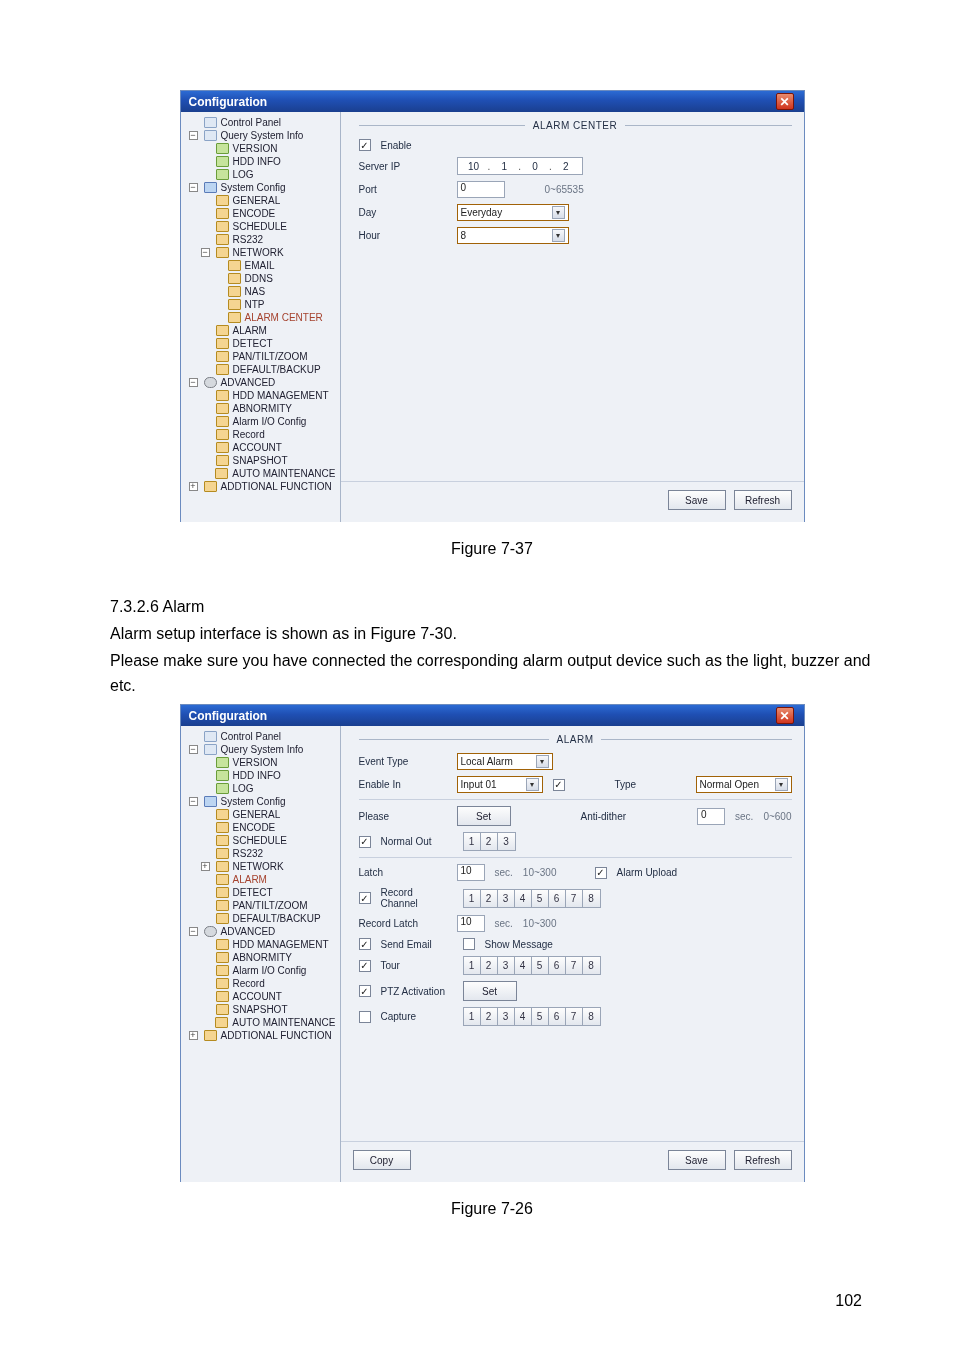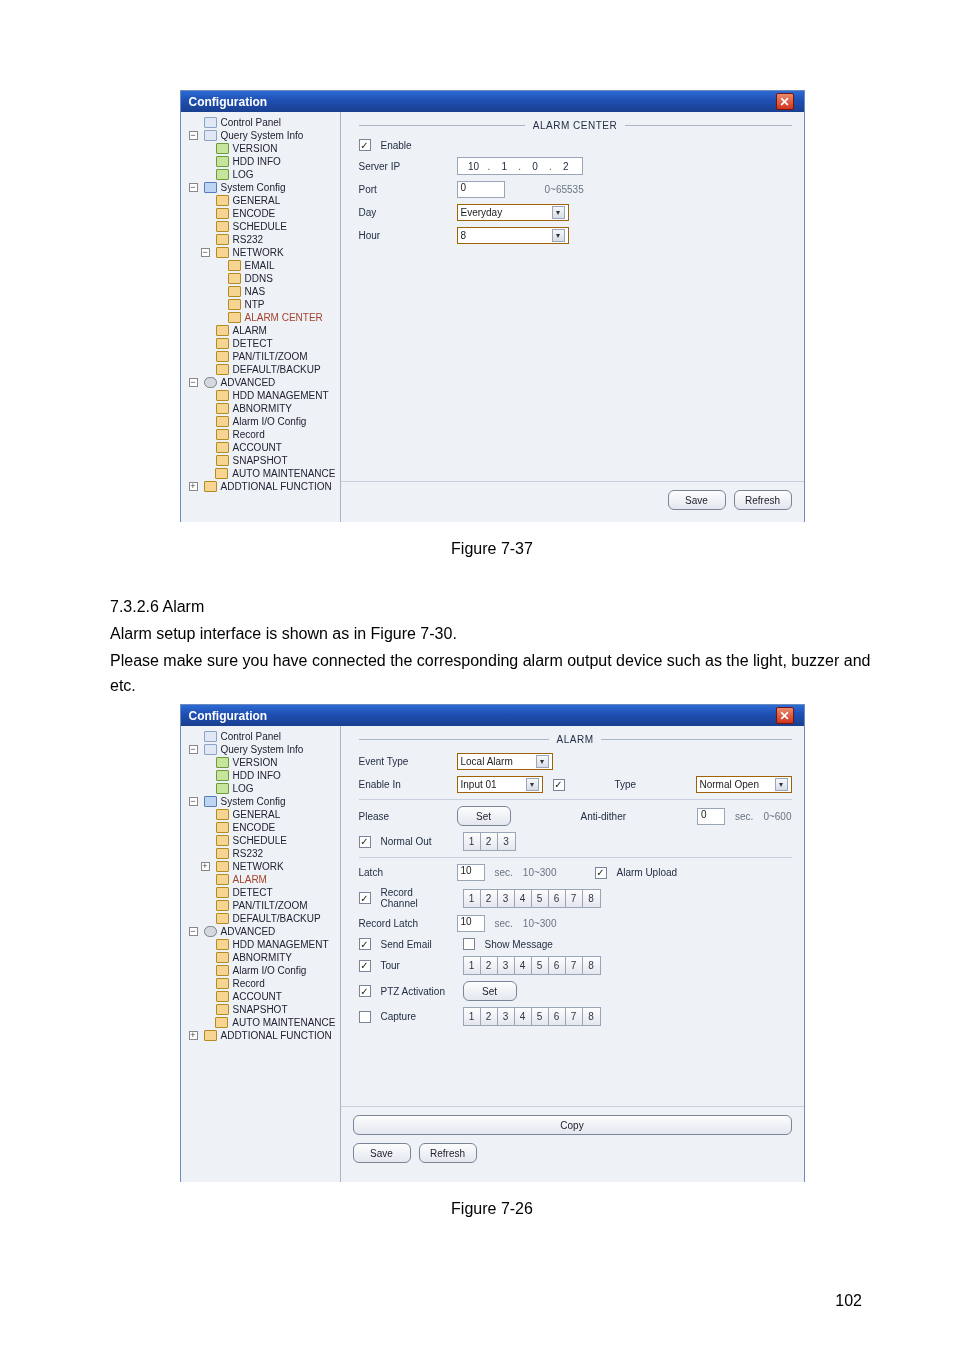--- a/index.html
+++ b/index.html
@@ -222,21 +222,21 @@
     min-width: 58px;
     height: 20px;
     border: 1px solid #7b8598;
     background: linear-gradient(#fdfdfd,#e3e7ee);
     font-size: 10px;
     display: inline-flex;
     align-items: center;
     justify-content: center;
     padding: 0 10px;
     color: #223;
-    border-radius: 6px;
+    border-radius: 0;
   }
 
   .bottom-bar {
     display: flex;
     justify-content: flex-end;
     gap: 8px;
     padding: 8px 12px 12px 12px;
     border-top: 1px solid #c8d0de;
     margin-top: 6px;
   }
@@ -794,21 +794,21 @@
           <span class="chan-btn">2</span>
           <span class="chan-btn">3</span>
           <span class="chan-btn">4</span>
           <span class="chan-btn">5</span>
           <span class="chan-btn">6</span>
           <span class="chan-btn">7</span>
           <span class="chan-btn">8</span>
         </span>
       </div>
 
-      <div class="bottom-bar with-copy" style="position:absolute; left:0; right:0; bottom:7px;flex-direction:column;">
+      <div class="bottom-bar with-copy" style="position:absolute; left:0; right:0; bottom:0;">
         <span class="btn">Copy</span>
         <span class="right-group">
           <span class="btn">Save</span>
           <span class="btn">Refresh</span>
         </span>
       </div>
     </div>
 
   </div>
 </div>

